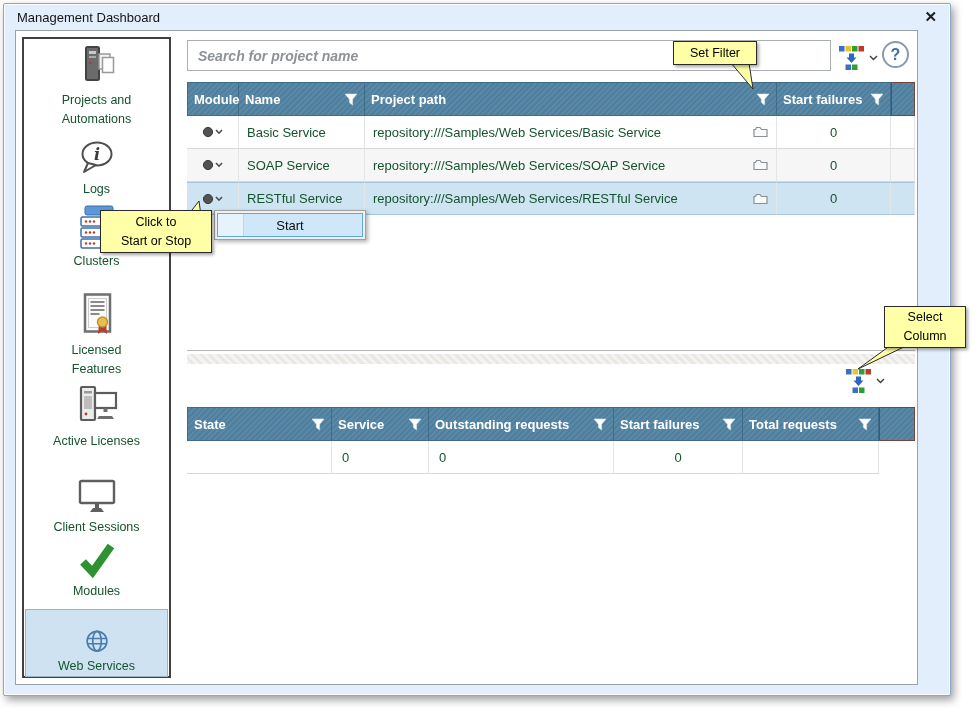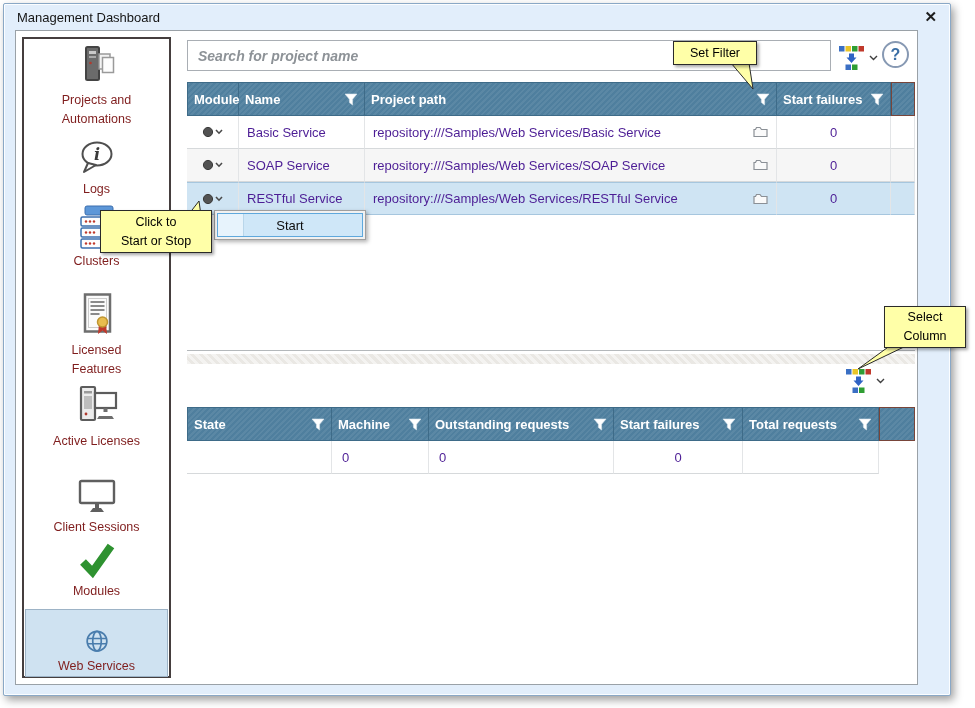--- a/index.html
+++ b/index.html
@@ -12,21 +12,21 @@
     box-shadow:3px 4px 9px rgba(0,0,0,.38), inset 0 0 0 1px rgba(255,255,255,.85); }
   .titlebar { position:absolute; left:0; top:0; width:100%; height:26px; }
   .title { position:absolute; left:13px; top:6px; font-size:13px; color:#151515; }
   .close-btn { position:absolute; top:4px; right:13px; font-size:15px; font-weight:bold; color:#1c1c1c; cursor:default; }
 
   .content { position:absolute; left:11px; top:26px; width:903px; height:655px; background:#fff; border:1px solid #9aa1a7; }
 
   
   .sidebar { position:absolute; left:6px; top:6px; width:149px; height:641px; background:#fff; border:2px solid #453e3e; }
   .nav-item { position:absolute; left:1px; width:143px; display:flex; flex-direction:column; align-items:center; gap:3px; }
-  .nav-label { font-size:12.5px; color:#7f1d1d; text-align:center; white-space:pre-line; line-height:1.5; }
+  .nav-label { font-size:12.5px; color:#14532d; text-align:center; white-space:pre-line; line-height:1.5; }
   .nav-item.selected { background:#cfe2f1; border:1px solid #9db3c6; padding-top:18px; }
 
   
   .search-box { position:absolute; left:171px; top:9px; width:644px; height:31px; border:1px solid #a9aeb4; background:#fff; }
   .search-box input { width:100%; height:100%; border:0; outline:none; padding:0 10px; font-size:14px; font-family:"Liberation Sans",sans-serif; color:#333; background:transparent;font-weight:bold; }
   .search-box input::placeholder { font-style:italic; color:#8d9297; opacity:1; }
   .chooser { position:absolute; display:flex; align-items:center; gap:4px; cursor:default; }
   #chooser1 { left:822px; top:13px; }
   #chooser2 { left:829px; top:336px; }
   .help-btn { position:absolute; left:866px; top:10px; width:27px; height:27px; border:2px solid #8799b3; border-radius:50%;
@@ -36,21 +36,21 @@
   .grid { position:absolute; display:grid; }
   #table1 { left:171px; top:51px; grid-template-columns:52px 126px 412px 114px 24px; }
   #table2 { left:171px; top:376px; grid-template-columns:145px 97px 185px 129px 136px 36px; }
   .h { height:34px; background:#4f7f9e;
     background-image:repeating-linear-gradient(135deg, rgba(255,255,255,.07) 0 2px, rgba(0,0,0,0) 2px 4px);
     color:#fff; font-weight:bold; font-size:13px; display:flex; align-items:center; padding:0 6px;
     border-right:1px solid #3e6b88; border-top:1px solid #3e6b88; border-bottom:1px solid #3e6b88; }
   .h:first-child { border-left:1px solid #3e6b88; }
   .h .funnel { margin-left:auto; flex:0 0 auto; }
   .h.tail { border:1px solid #78453a; }
-  .c { height:33px; background:#fff; display:flex; align-items:center; font-size:13px; color:#4c1d95;
+  .c { height:33px; background:#fff; display:flex; align-items:center; font-size:13px; color:#14532d;
     border-bottom:1px solid #d6d9db; border-right:1px solid #e3e5e7; padding:0 8px; white-space:nowrap; overflow:hidden; }
   .c.alt { background:#f6f6f6; }
   .c.sel { background:#cfe4f3; border-top:1px solid #a6c6de; border-bottom:1px solid #a6c6de; }
   .c.centered { justify-content:center; padding:0; }
   .c .folder { margin-left:auto; flex:0 0 auto; }
 
   .t1-bottomline { position:absolute; left:171px; top:319px; width:728px; border-top:1px solid #b4b8bb; }
   .hatch-band { position:absolute; left:171px; top:323px; width:728px; height:10px;
     background:repeating-linear-gradient(45deg,#f4f3f1 0 3px,#eae8e4 3px 6px); }
 
@@ -315,21 +315,21 @@
       </div>
 
       <div class="grid" id="table2">
         <div class="h">
           <span>State</span>
           <svg class="funnel" width="14" height="13" viewBox="0 0 14 13">
             <path d="M1 1 H13 L8.6 6.2 V12 L5.4 9.6 V6.2 Z" fill="#fff" stroke="#d8e4ec" stroke-width="0.6"></path>
           </svg>
         </div>
         <div class="h">
-          <span>Machine</span>
+          <span>Service</span>
           <svg class="funnel" width="14" height="13" viewBox="0 0 14 13">
             <path d="M1 1 H13 L8.6 6.2 V12 L5.4 9.6 V6.2 Z" fill="#fff" stroke="#d8e4ec" stroke-width="0.6"></path>
           </svg>
         </div>
         <div class="h">
           <span>Outstanding requests</span>
           <svg class="funnel" width="14" height="13" viewBox="0 0 14 13">
             <path d="M1 1 H13 L8.6 6.2 V12 L5.4 9.6 V6.2 Z" fill="#fff" stroke="#d8e4ec" stroke-width="0.6"></path>
           </svg>
         </div>

